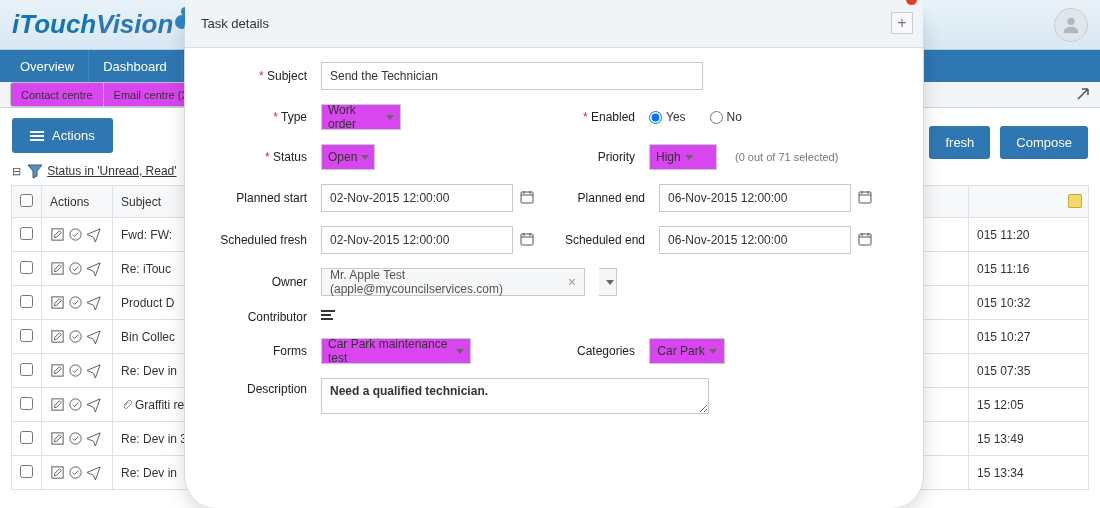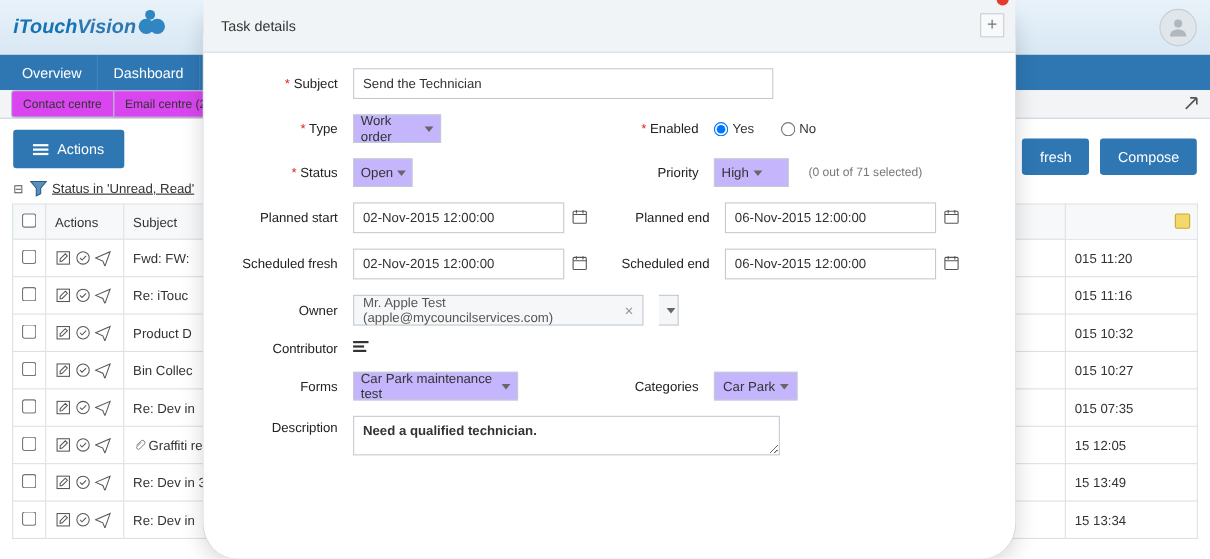--- a/index.html
+++ b/index.html
@@ -1,20 +1,20 @@
 <!DOCTYPE html>
 <html><head>
 <meta charset="utf-8">
 <style>
 * { box-sizing: border-box; margin: 0; padding: 0; font-family: Arial, Helvetica, sans-serif; }
 body { background: #fff; width: 1100px; height: 508px; overflow: hidden; position: relative; }
 
 
 .topbar { background: linear-gradient(#e9f2f9, #d8e8f4); height: 50px; display: flex; align-items: center; padding: 0 12px; border-bottom: 1px solid #b7cfe0; }
-.logo { font-size: 18px; color: #1574b3; font-weight: bold; display: flex; align-items: center; font-style: oblique; }
+.logo { font-size: 26px; color: #1574b3; font-weight: bold; display: flex; font-style: oblique; }
 .logo .v { color: #2d78b3; }
 .logo-bubbles { width: 28px; height: 28px; position: relative; margin-left: 2px; }
 .logo-bubbles::before, .logo-bubbles::after { content: ''; position: absolute; background: #2f86c0; border-radius: 50%; }
 .logo-bubbles::before { width: 14px; height: 14px; left: 0; top: 6px; }
 .logo-bubbles::after { width: 14px; height: 14px; left: 10px; top: 6px; }
 .logo-bubbles-dot { position: absolute; width: 9px; height: 9px; background: #2f86c0; border-radius: 50%; left: 6px; top: -2px; }
 .avatar { margin-left: auto; width: 34px; height: 34px; border-radius: 50%; background: #e0e6ea; border: 1px solid #c5ced5; display: flex; align-items: center; justify-content: center; }
 .avatar svg { width: 22px; height: 22px; fill: #b0b8bf; }
 
 
@@ -83,21 +83,21 @@
 .radio-wrap { display: inline-flex; align-items: center; gap: 4px; margin-right: 10px; font-size: 12px; }
 .owner-box { width: 264px; height: 28px; border: 1px solid #c3cad1; background: #f5f7f8; display: flex; align-items: center; padding: 0 8px; color: #555; position: relative; }
 .owner-box .clr { margin-left: auto; color: #999; cursor: pointer; font-size: 14px; }
 .owner-dd { width: 18px; height: 28px; border: 1px solid #c3cad1; border-left: none; background: #f4f6f8; display: flex; align-items: center; justify-content: center; cursor: pointer; }
 .contrib { width: 16px; height: 14px; display: flex; flex-direction: column; gap: 2px; }
 .contrib span { display: block; height: 2px; background: #333; width: 14px; }
 .contrib span:nth-child(2) { width: 10px; }
 .contrib span:nth-child(3) { width: 12px; }
 
 .tri { display: inline-block; width: 0; height: 0; border-left: 4px solid transparent; border-right: 4px solid transparent; border-top: 5px solid #666; margin-left: 4px; vertical-align: middle; }
-.select-like { border: 1px solid #c3cad1; background: #c4b5fd; padding: 3px 6px; font-size: 12px; height: 26px; display: inline-flex; align-items: center; cursor: pointer; }
+.select-like { border: 1px solid #c3cad1; background: #d946ef; padding: 3px 6px; font-size: 12px; height: 26px; display: inline-flex; align-items: center; cursor: pointer; }
 
 svg.cal-i { stroke: #555; fill: none; }
 </style>
 </head>
 <body>
 
 <div class="topbar">
   <div class="logo">
     <span>iTouch</span>
       <span class="v">Vision</span>

